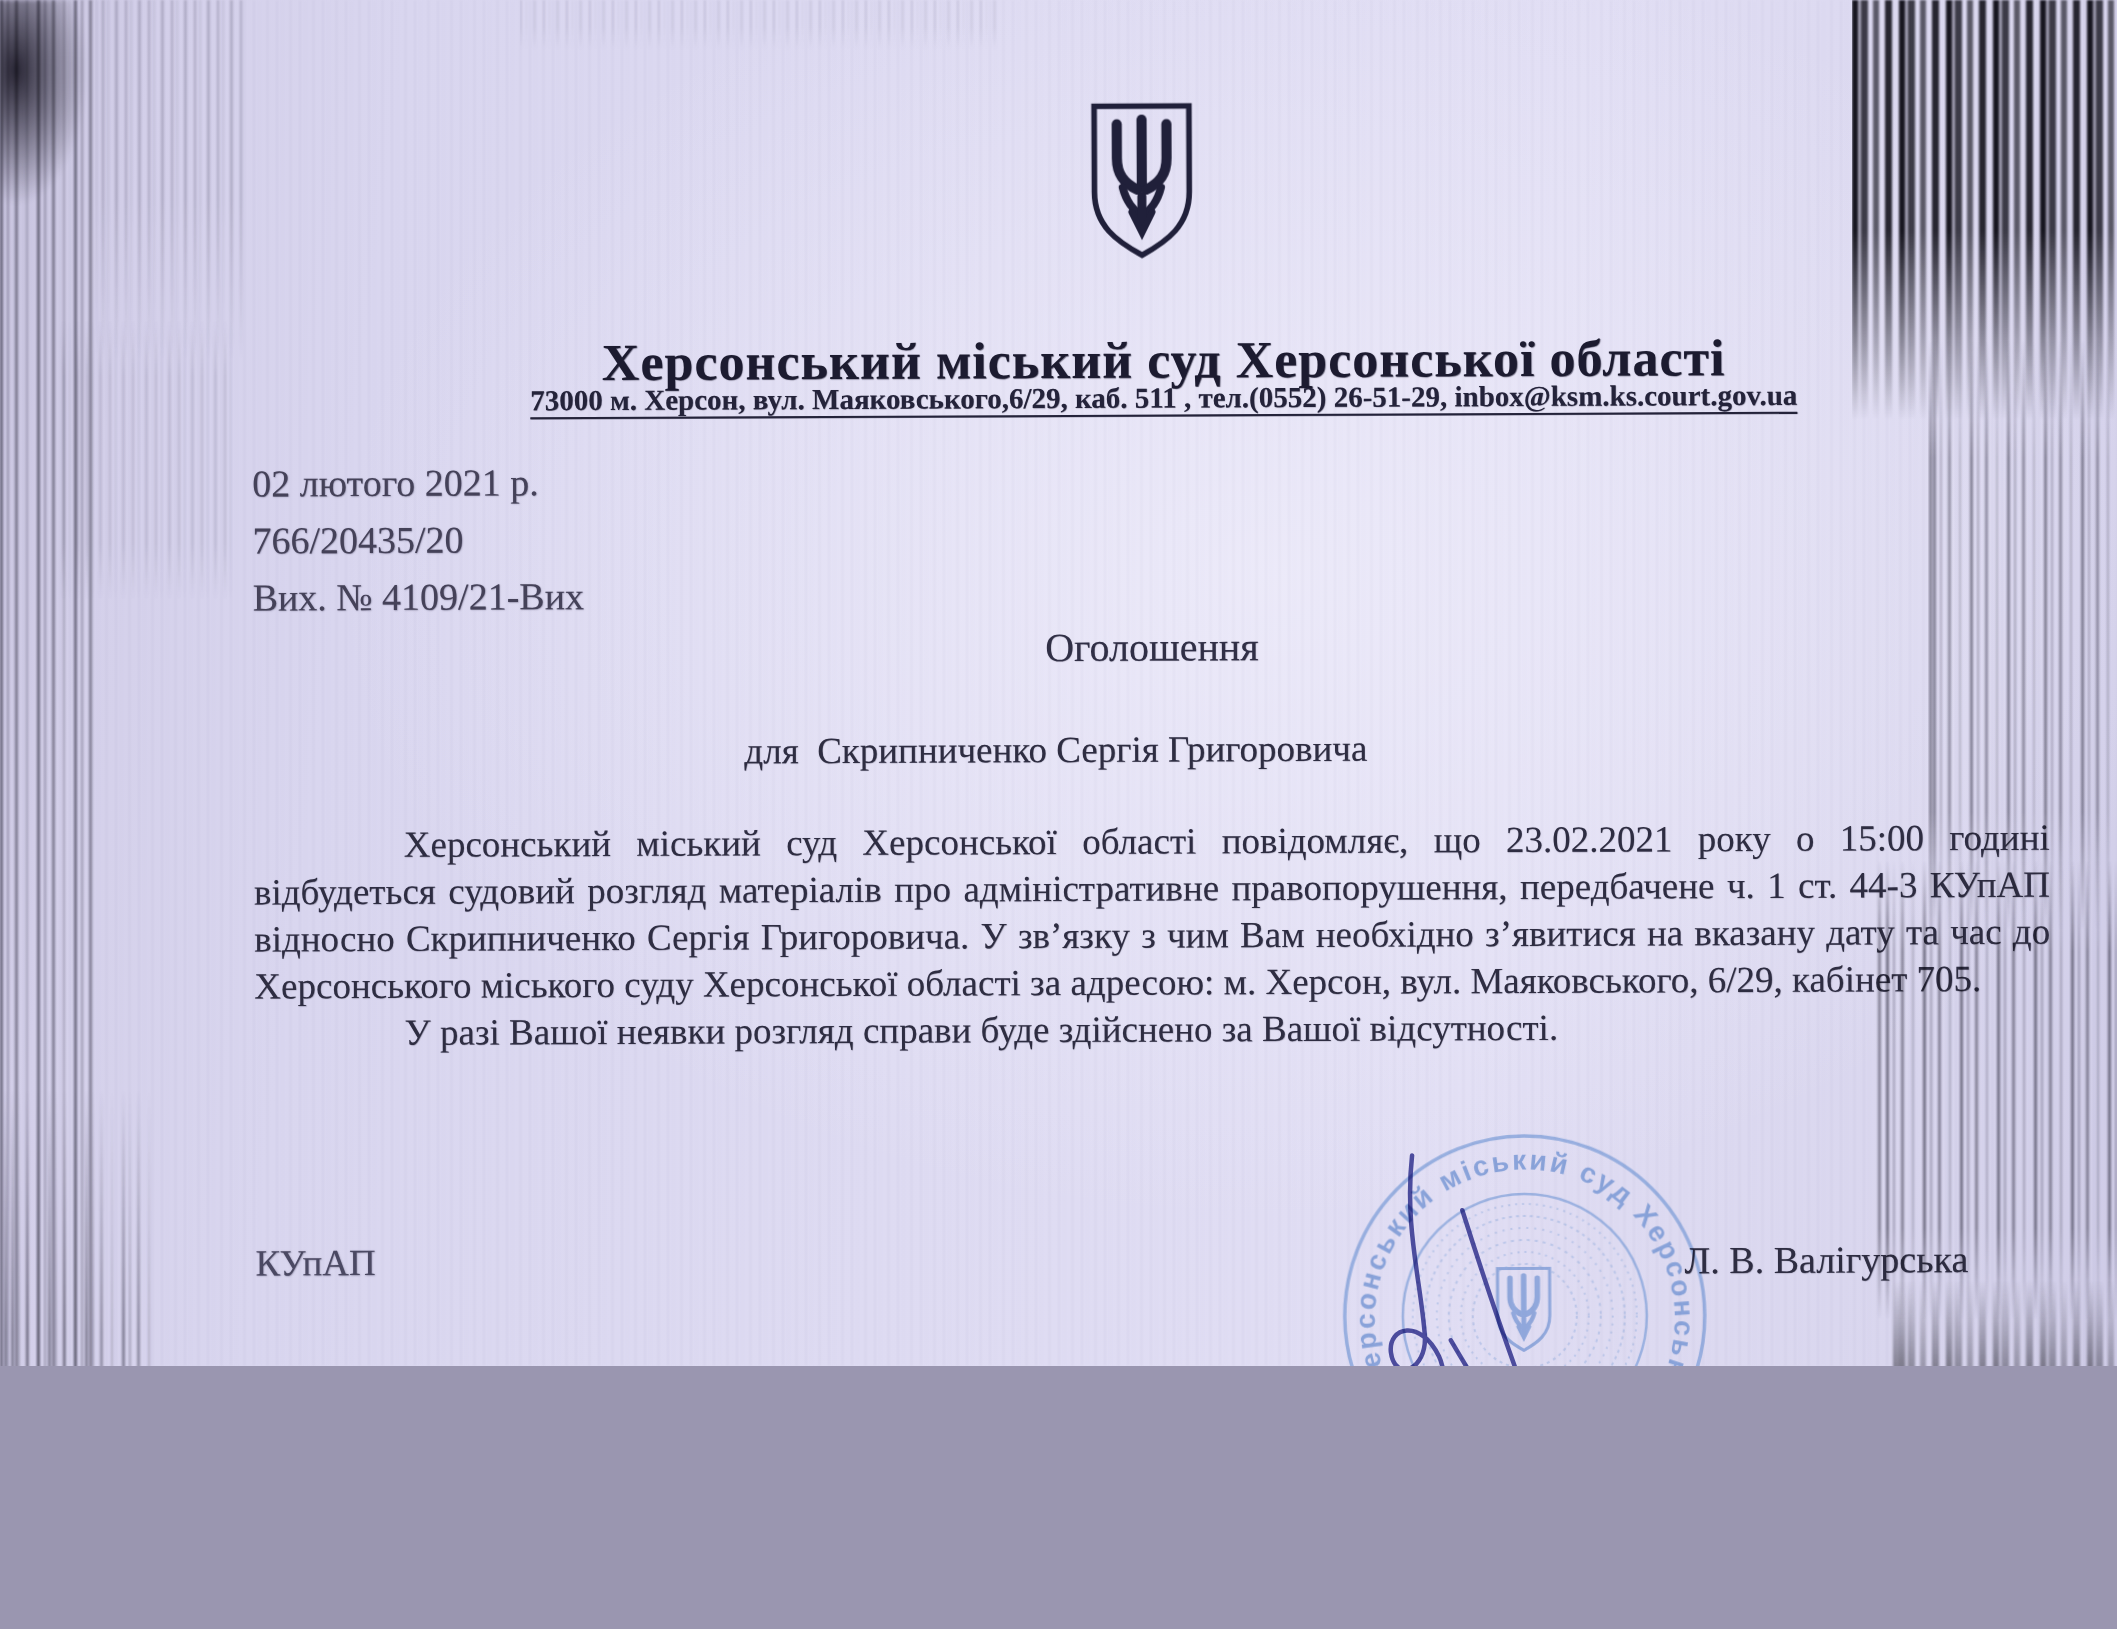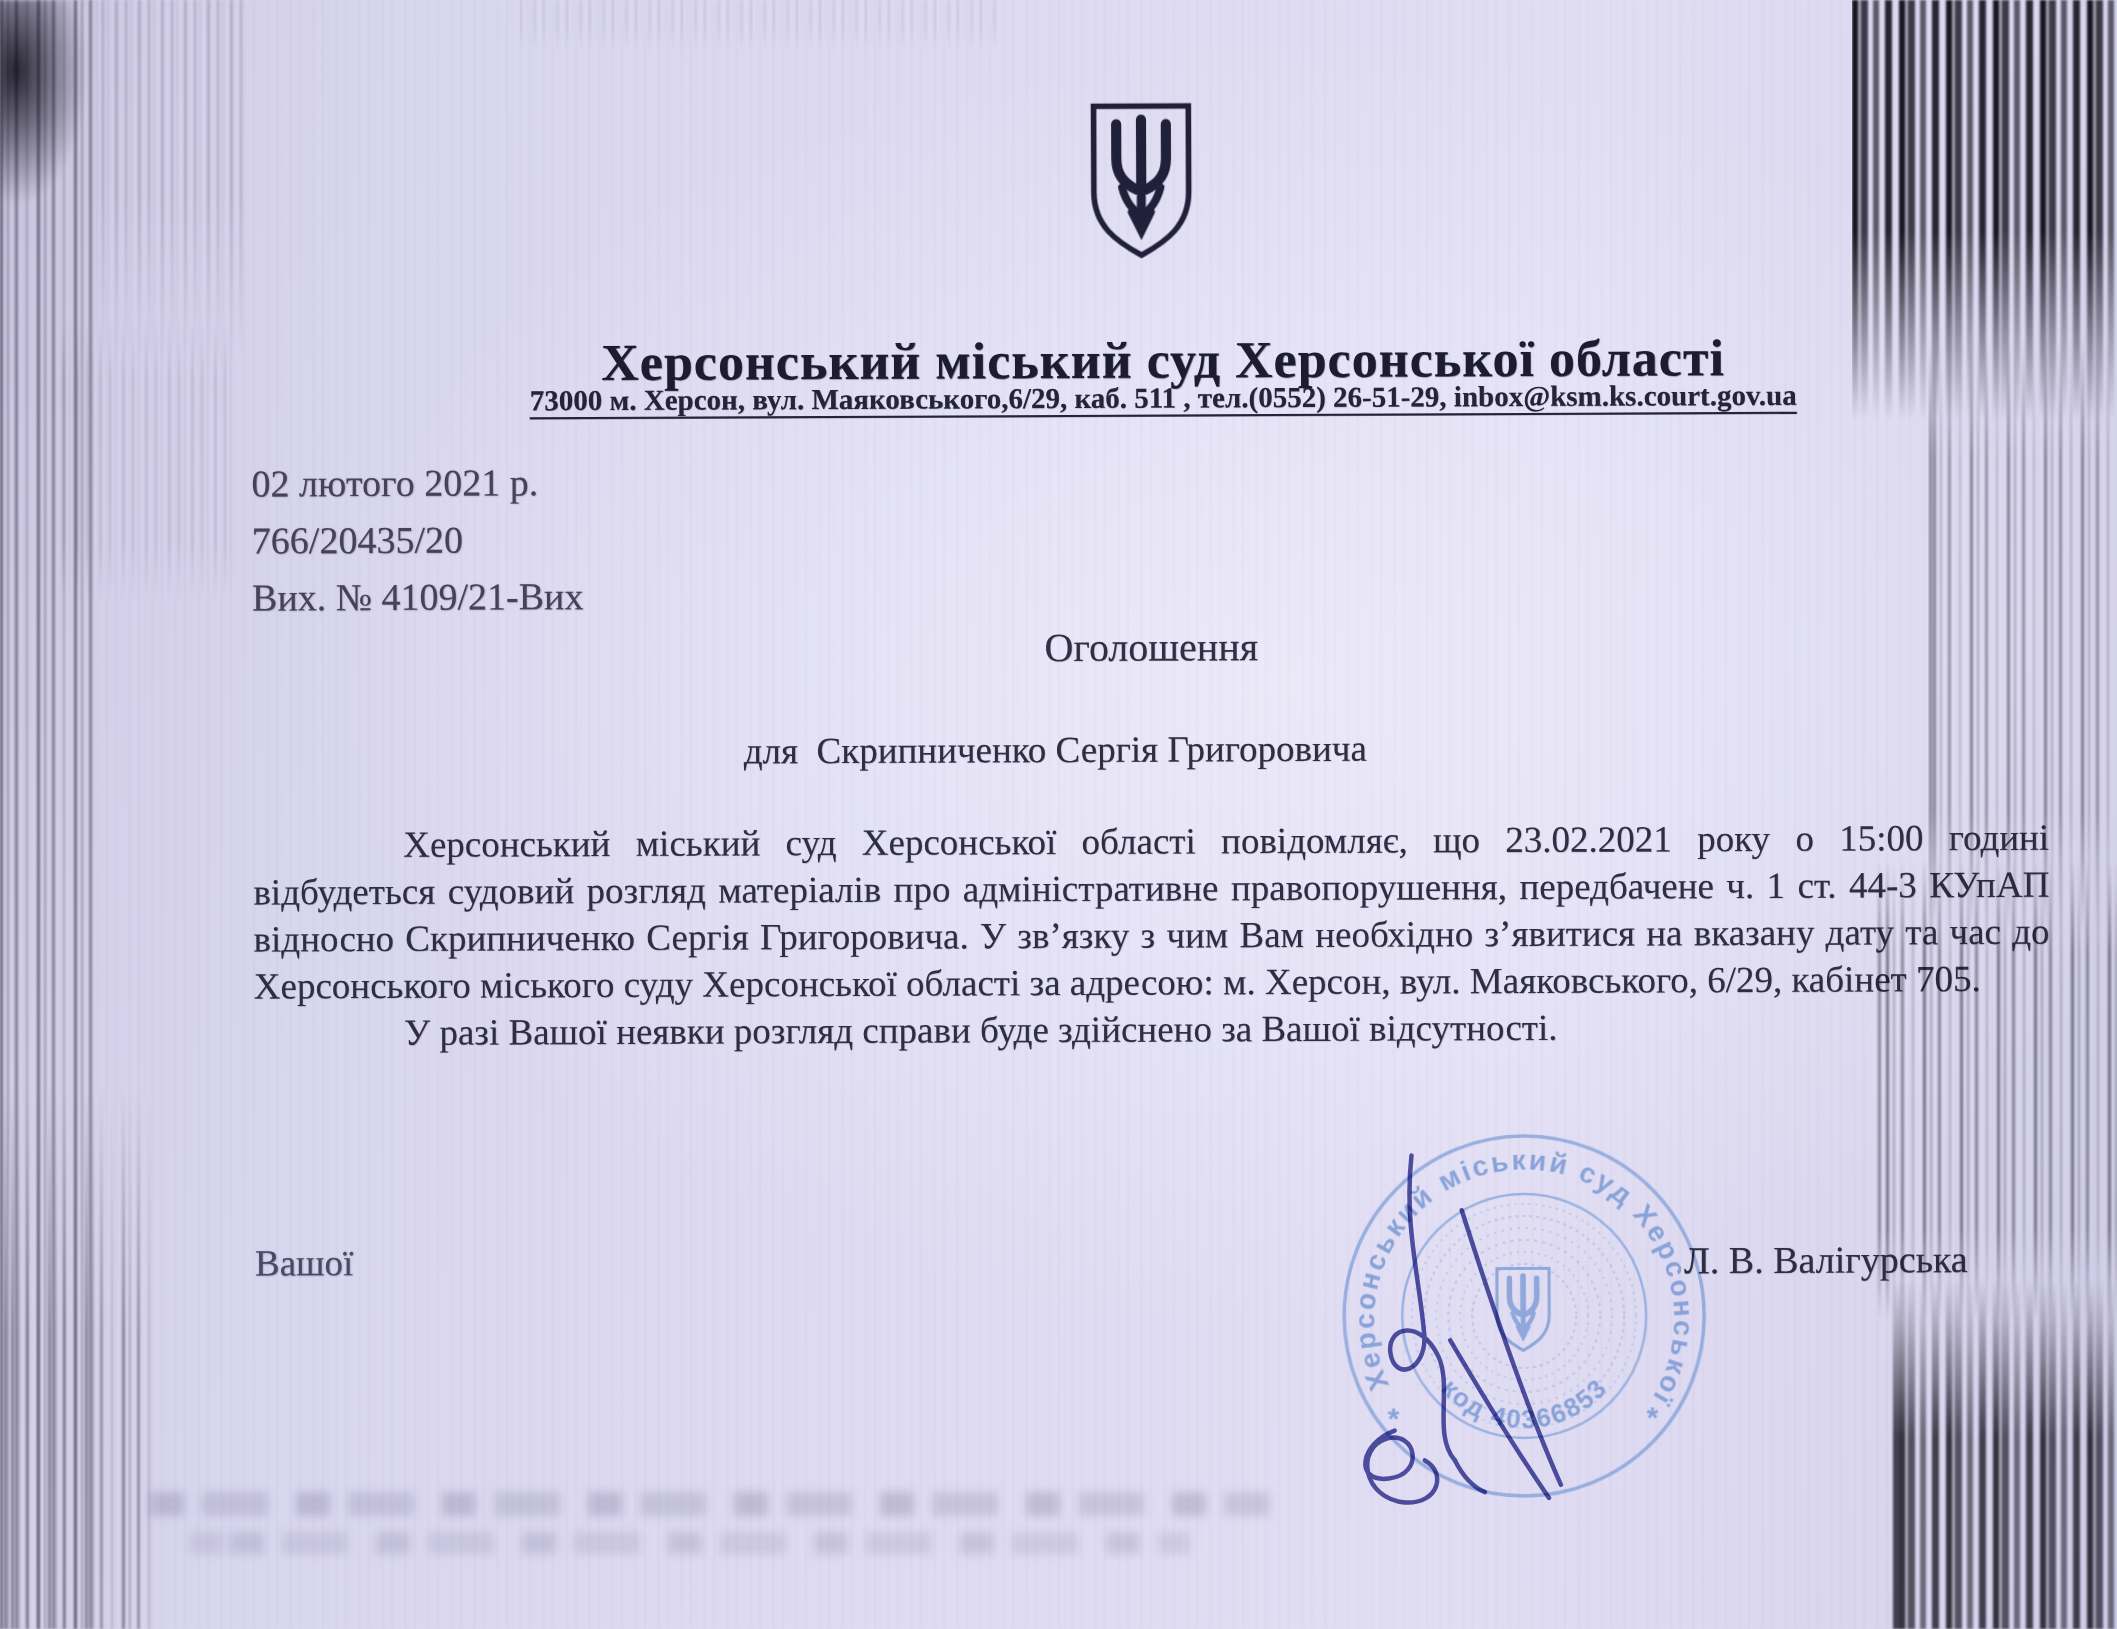--- a/index.html
+++ b/index.html
@@ -1,18 +1,18 @@
 <!DOCTYPE html>
 <html><head>
 <meta charset="utf-8">
 <style>
   html,body{margin:0;padding:0;background:#9a96b0;}
   .page{
     position:relative;
-    width:2117px;height:1629px;
+    width:2117px;height:1366px;
     overflow:hidden;
     font-family:"Liberation Serif", serif;
     background:
       radial-gradient(1300px 900px at 60% 42%, rgba(238,236,250,0.85), rgba(222,219,240,0) 72%),
       linear-gradient(97deg,#c7c3de 0%,#d4d0ea 7%,#d9d6ef 18%,#dedbf2 45%,#e1def4 70%,#d9d6ee 90%,#cfcce7 100%);
   }
   .content{position:absolute;inset:0;transform:rotate(-0.25deg);}
   .ink{color:#2b2a3e;text-shadow:0.4px 0.4px 0.8px rgba(43,42,62,0.5);}
   .court-title{
     position:absolute;left:270px;top:296px;width:1790px;
@@ -81,21 +81,21 @@
     </div>
 
     <div class="doc-heading ink">Оголошення</div>
     <div class="addressee ink">для  Скрипниченко Сергія Григоровича</div>
 
     <div class="body-text">
       <p>Херсонський міський суд Херсонської області  повідомляє, що 23.02.2021 року о 15:00 годині відбудеться судовий розгляд матеріалів про адміністративне правопорушення, передбачене ч. 1 ст. 44-3 КУпАП відносно Скрипниченко Сергія Григоровича. У зв’язку з чим Вам необхідно з’явитися на вказану дату та час до Херсонського міського суду Херсонської області за адресою: м. Херсон, вул. Маяковського, 6/29, кабінет 705.</p>
       <p>У разі Вашої неявки розгляд справи буде здійснено за Вашої відсутності.</p>
     </div>
 
-    <div class="signer-role">Вашої</div>
+    <div class="signer-role">КУпАП</div>
     <div class="signer-name">Л. В. Валігурська</div>
 
     <svg class="stamp" viewBox="0 0 420 420" aria-hidden="true">
       <circle cx="210" cy="210" r="180" stroke="#85a3da" stroke-width="3.5" fill="none" opacity="0.9"></circle>
       <circle cx="210" cy="210" r="122" stroke="#85a3da" stroke-width="2.5" fill="none" opacity="0.85"></circle>
       <g stroke="#8fabdd" fill="none" opacity="0.5">
         <circle cx="210" cy="210" r="112" stroke-width="2" stroke-dasharray="2 5"></circle>
         <circle cx="210" cy="210" r="100" stroke-width="2" stroke-dasharray="3 4"></circle>
         <circle cx="210" cy="210" r="88" stroke-width="2" stroke-dasharray="2 6"></circle>
         <circle cx="210" cy="210" r="76" stroke-width="2" stroke-dasharray="3 5"></circle>

